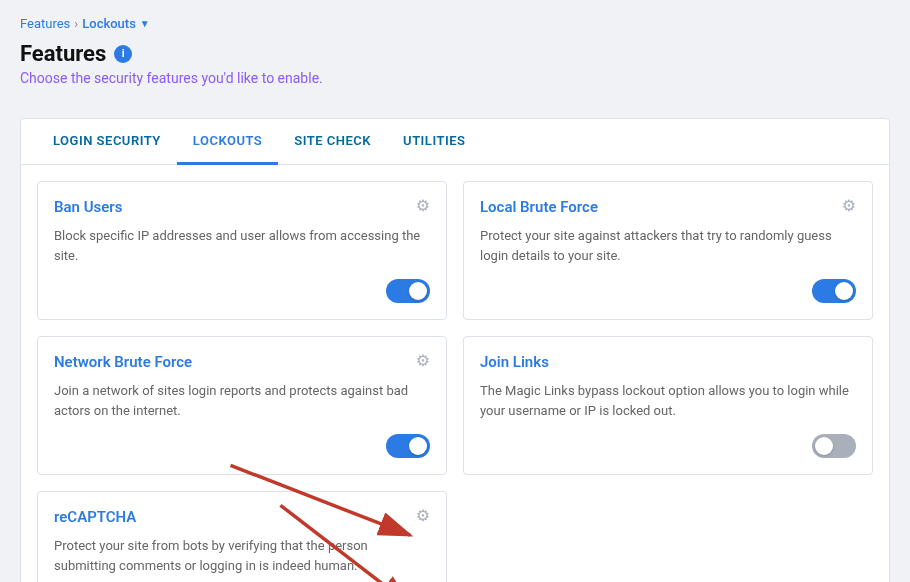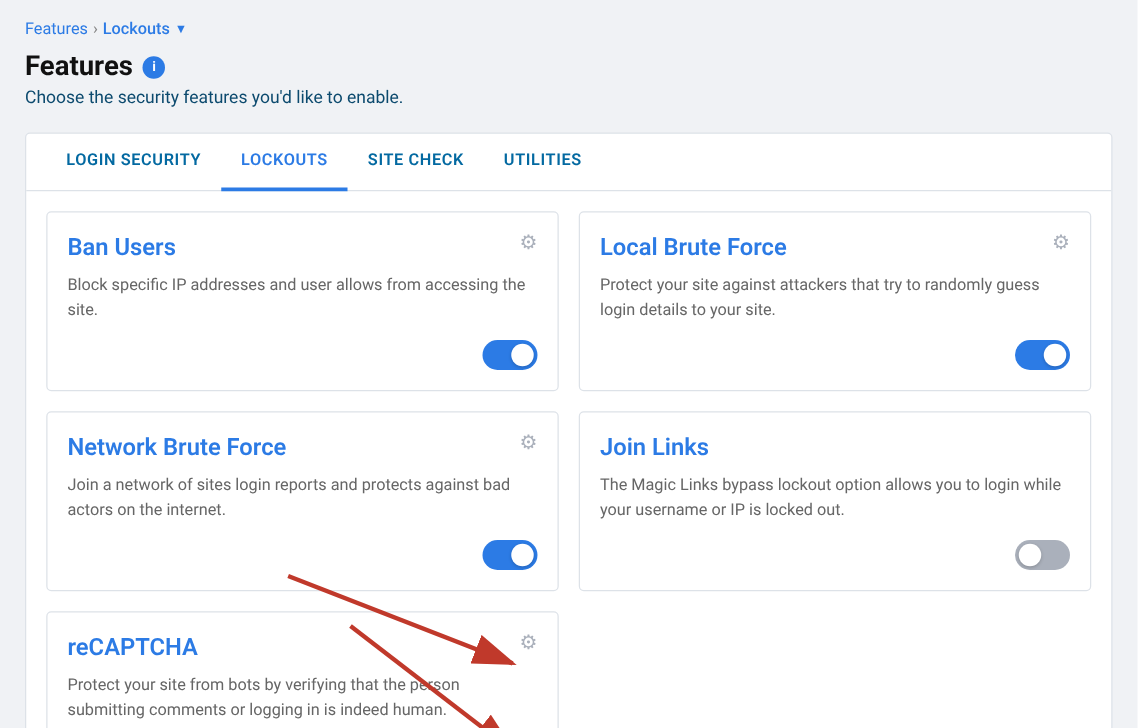--- a/index.html
+++ b/index.html
@@ -54,23 +54,23 @@
       border-radius: 50%;
       display: inline-flex;
       align-items: center;
       justify-content: center;
       color: white;
       font-size: 11px;
       font-weight: bold;
       cursor: pointer;
     }
     .page-subtitle {
-      color: #0c4a6e;
+      color: #8b5cf6;
       font-size: 14px;
-      margin-bottom: 20px;
+      margin-bottom: 32px;
     }
     .card {
       background: white;
       border: 1px solid #dde2e8;
       border-radius: 4px;
       padding: 0;
     }
     .tabs-bar {
       display: flex;
       border-bottom: 1px solid #dde2e8;
@@ -105,21 +105,21 @@
       background: white;
       position: relative;
     }
     .feature-header {
       display: flex;
       justify-content: space-between;
       align-items: flex-start;
       margin-bottom: 10px;
     }
     .feature-title {
-      font-size: 19px;
+      font-size: 15px;
       font-weight: 600;
       color: #2c7be5;
     }
     .gear-icon {
       color: #aab0bb;
       font-size: 16px;
       cursor: pointer;
       line-height: 1;
     }
     .feature-desc {

